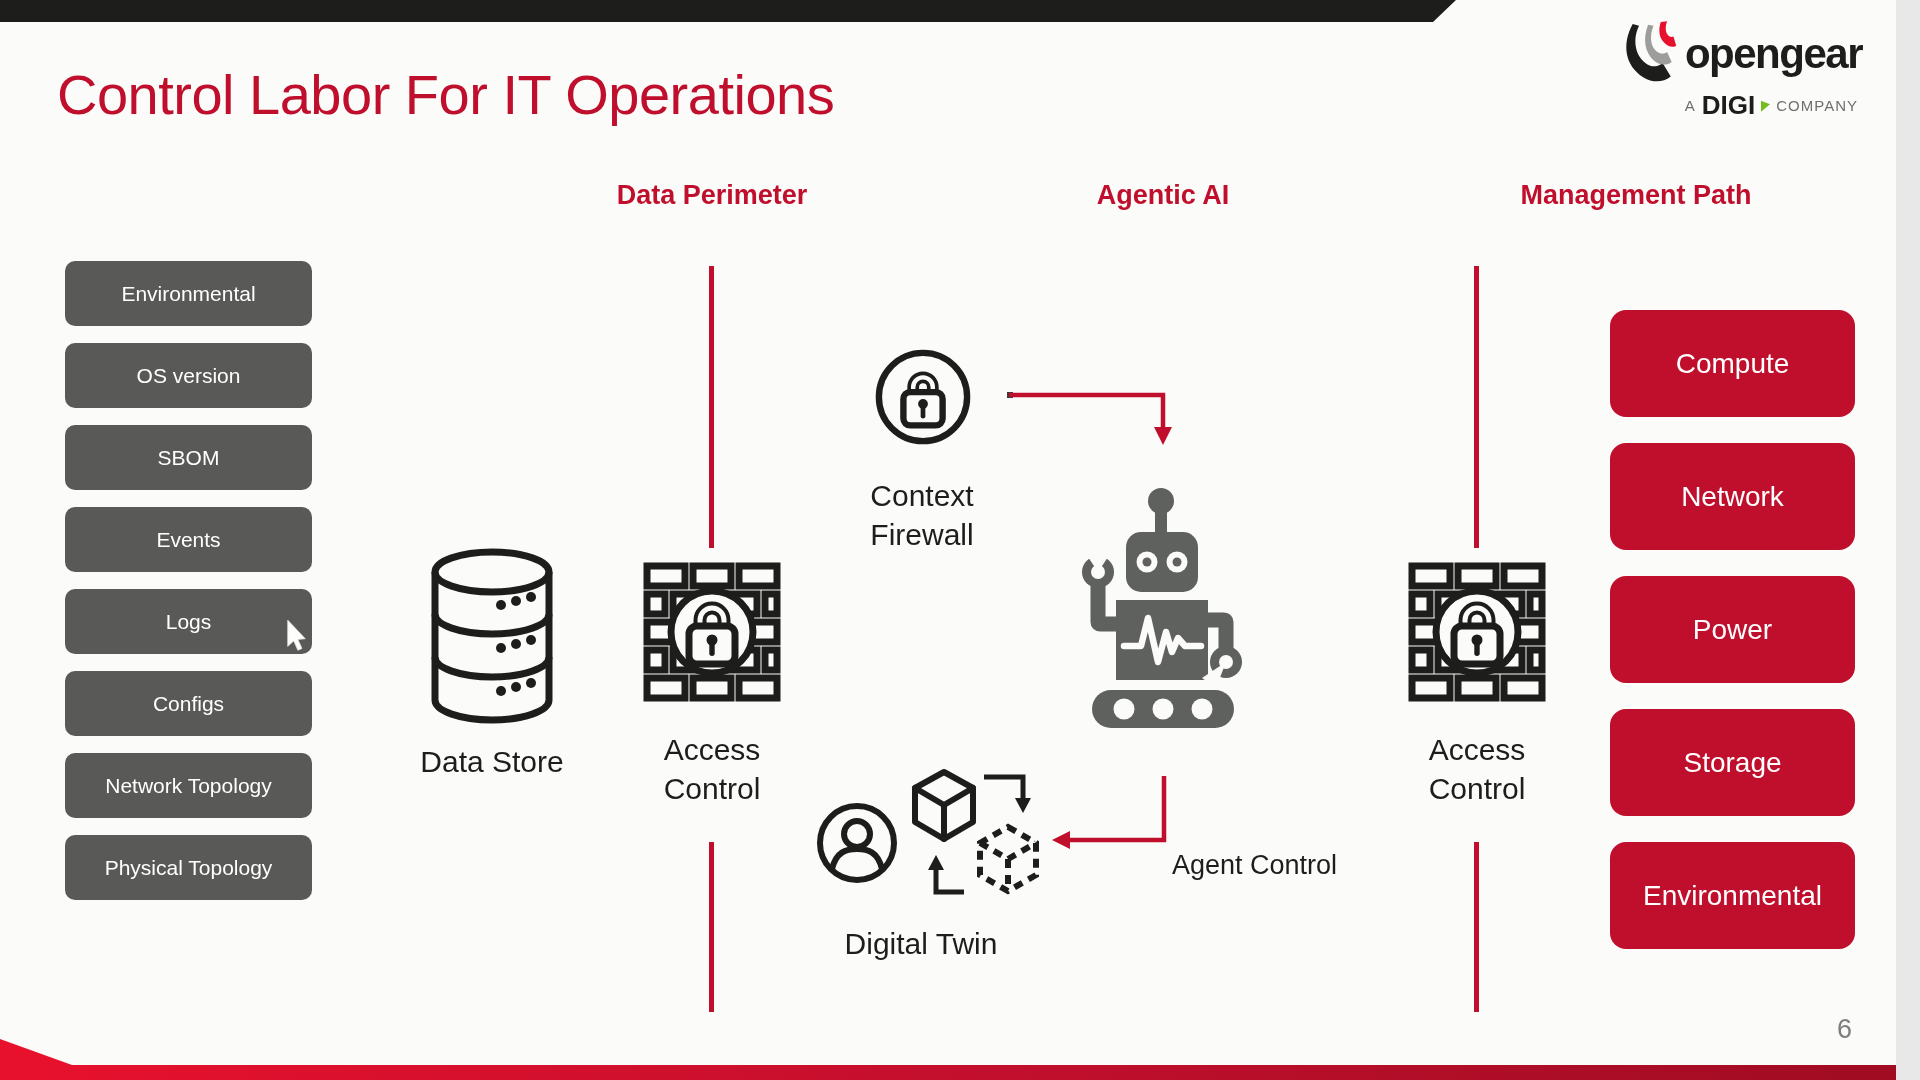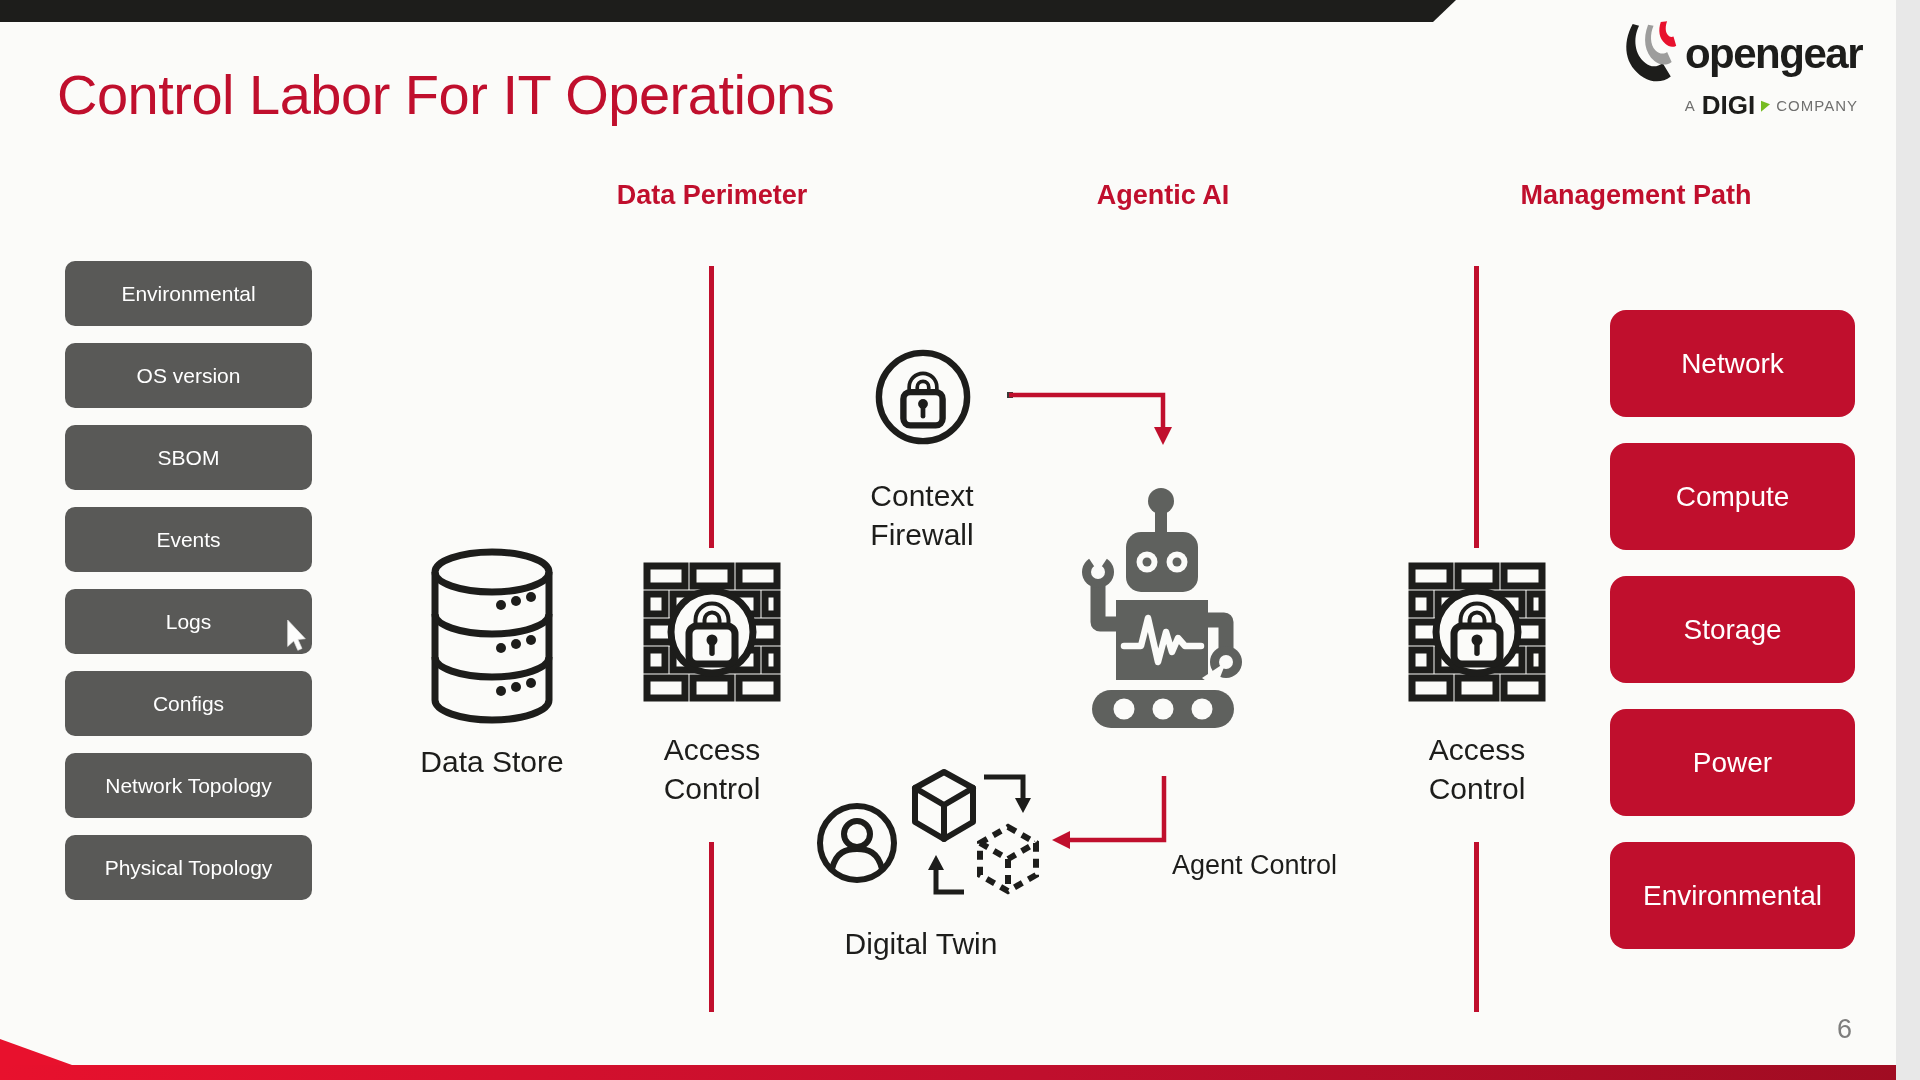--- a/index.html
+++ b/index.html
@@ -282,24 +282,24 @@
       <circle class="fd" cx="70" cy="78" r="5.5"></circle>
       <rect class="fd" x="67.3" y="80" width="5.4" height="14" rx="2.7"></rect>
     </svg>
   </span>
   <div class="icon-label" style="left:1477px;top:730px;">
     <div>Access</div>
     <div>Control</div>
   </div>
 
   <div class="red-stack">
+    <div class="red-btn">Compute</div>
     <div class="red-btn">Network</div>
-    <div class="red-btn">Compute</div>
+    <div class="red-btn">Power</div>
     <div class="red-btn">Storage</div>
-    <div class="red-btn">Power</div>
     <div class="red-btn">Environmental</div>
   </div>
 
   <div class="page-num">6</div>
   <div class="bottom-wedge"></div>
   <div class="bottombar"></div>
 
 </div>
 
 </body></html>

